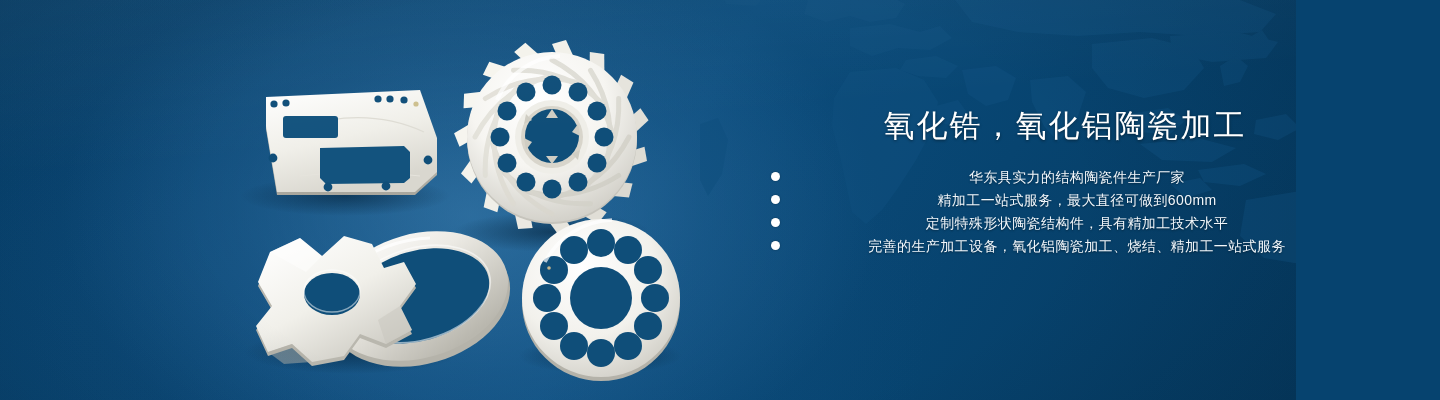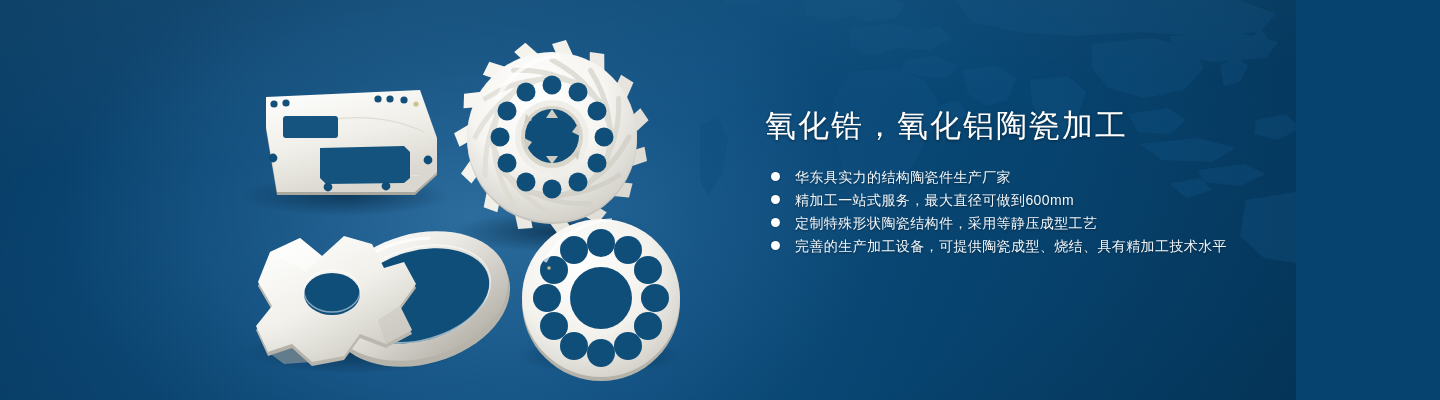--- a/index.html
+++ b/index.html
@@ -7,20 +7,21 @@
     width:1440px;height:400px;overflow:hidden;
     font-family:"Liberation Sans","DejaVu Sans",sans-serif;
     background:#06436f;
   }
   .banner{
     position:relative;width:1296px;height:400px;overflow:hidden;
     background:
       radial-gradient(ellipse 620px 420px at 470px 215px, rgba(70,135,185,0.55) 0%, rgba(50,110,160,0.30) 38%, rgba(20,70,115,0.10) 66%, rgba(6,67,111,0) 82%),
       radial-gradient(ellipse 900px 600px at 300px 330px, rgba(30,95,150,0.30) 0%, rgba(6,67,111,0) 70%),
       linear-gradient(120deg,#053f6a 0%,#06436f 26%,#0a4c7c 50%,#074470 72%,#05395f 100%);
+    text-align: center;
   }
   
   .map{
     position:absolute;left:700px;top:-26px;width:760px;height:300px;
     opacity:.55;pointer-events:none;
   }
   .map svg{width:100%;height:100%;display:block;}
   .map path{fill:#0f4f7e;}
   
   .vignette{
@@ -349,22 +350,22 @@
       <li>
         <span class="dot"></span>
         <span>华东具实力的结构陶瓷件生产厂家</span>
       </li>
       <li>
         <span class="dot"></span>
         <span>精加工一站式服务，最大直径可做到600mm</span>
       </li>
       <li>
         <span class="dot"></span>
-        <span>定制特殊形状陶瓷结构件，采用等静压成型工艺</span>
+        <span>定制特殊形状陶瓷结构件，具有精加工技术水平</span>
       </li>
       <li>
         <span class="dot"></span>
-        <span>完善的生产加工设备，可提供陶瓷成型、烧结、具有精加工技术水平</span>
+        <span>完善的生产加工设备，氧化铝陶瓷加工、烧结、精加工一站式服务</span>
       </li>
     </ul>
   </div>
 
 </div>
 
 </body></html>

